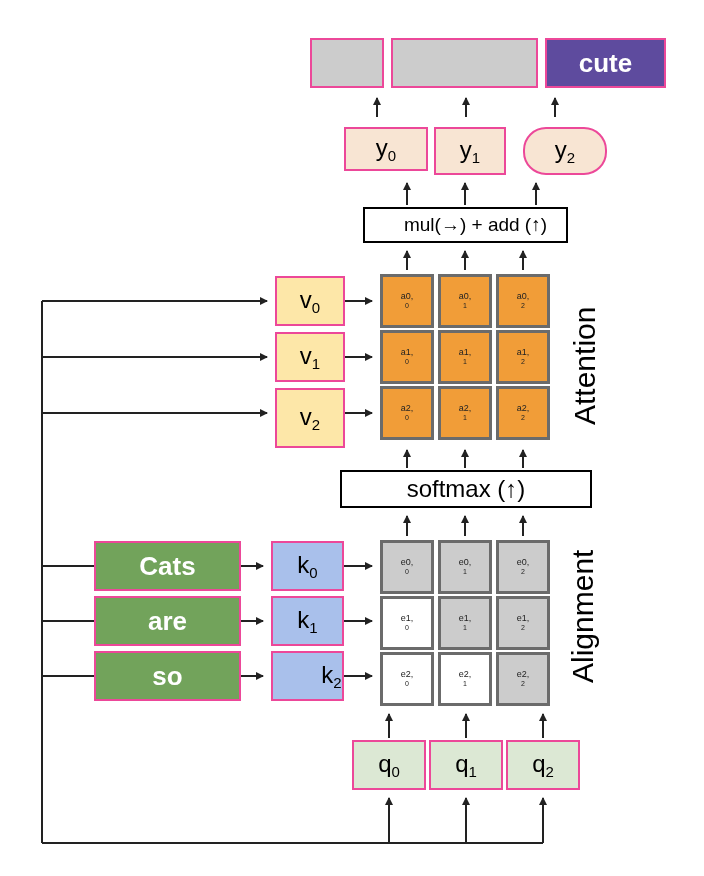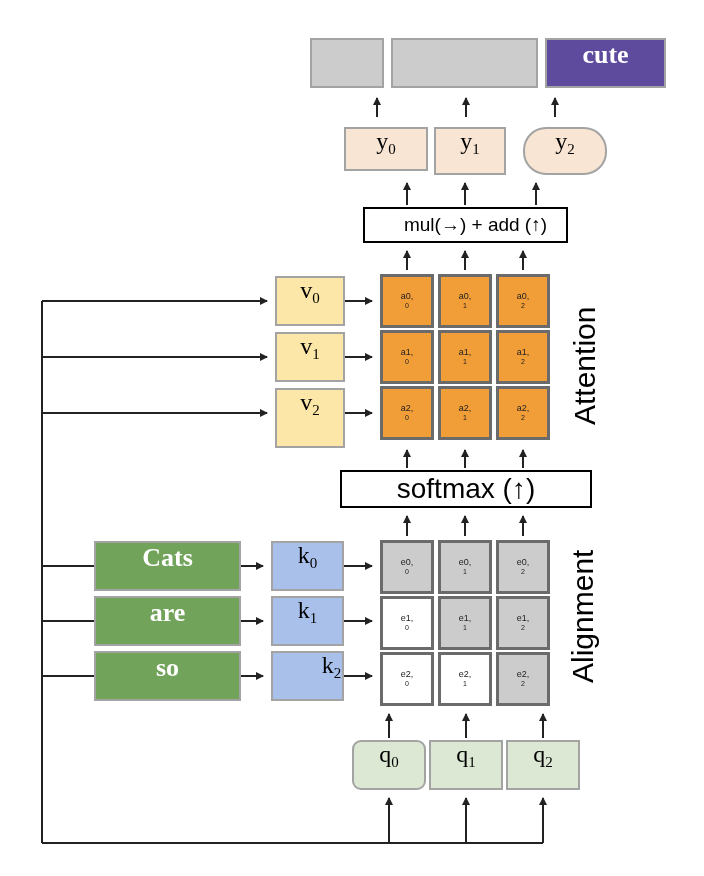--- a/index.html
+++ b/index.html
@@ -1,20 +1,20 @@
 <!DOCTYPE html>
 <html><head>
 <meta charset="utf-8">
 <style>
   html, body { margin:0; padding:0; background:#ffffff; }
   body { width:704px; height:876px; position:relative; overflow:hidden;
          font-family:"Liberation Sans", sans-serif; color:#000; }
   #diagram { position:absolute; left:0; top:0; }
-  .box { position:absolute; box-sizing:border-box; border:2px solid #a3a3a3;
-         display:flex; align-items:flex-start; justify-content:center;font-family:Liberation Serif, serif; }
+  .box { position:absolute; box-sizing:border-box; border:2px solid #ec4899;
+         display:flex; align-items:center; justify-content:center; }
   .lbl { font-size:24px; line-height:1; }
   .lbl sub { font-size:15px; vertical-align:-5px; }
   .word { color:#ffffff; font-weight:bold; font-size:26px; }
   .cell { position:absolute; box-sizing:border-box; border:3px solid #6b6b6b;
           display:flex; flex-direction:column; align-items:center; justify-content:center;
           font-size:7px; line-height:1.1; color:#222; }
   .cell .main { font-size:9px; }
   .op { position:absolute; box-sizing:border-box; border:2px solid #000; background:#fff;
         display:flex; align-items:center; justify-content:center; }
   .vlabel { position:absolute; font-size:30px; transform-origin:left top;
@@ -125,21 +125,21 @@
     </div>
     <div class="box" style="left: 275px; top: 276px; width: 70px; height: 50px; background: rgb(253, 231, 168);">
       <span class="lbl"><span>v</span><sub>0</sub></span>
     </div>
     <div class="box" style="left: 275px; top: 332px; width: 70px; height: 50px; background: rgb(253, 231, 168);">
       <span class="lbl"><span>v</span><sub>1</sub></span>
     </div>
     <div class="box" style="left: 275px; top: 388px; width: 70px; height: 60px; background: rgb(253, 231, 168);">
       <span class="lbl"><span>v</span><sub>2</sub></span>
     </div>
-    <div class="op" style="left: 340px; top: 470px; width: 252px; height: 38px; font-size: 28px;">softmax (↑)</div>
+    <div class="op" style="left: 340px; top: 470px; width: 252px; height: 38px; font-size: 24px;">softmax (↑)</div>
     <div class="cell" style="left: 380px; top: 540px; width: 54px; height: 54px; background: rgb(204, 204, 204);">
       <span class="main">e0,</span>
       <span>0</span>
     </div>
     <div class="cell" style="left: 438px; top: 540px; width: 54px; height: 54px; background: rgb(204, 204, 204);">
       <span class="main">e0,</span>
       <span>1</span>
     </div>
     <div class="cell" style="left: 496px; top: 540px; width: 54px; height: 54px; background: rgb(204, 204, 204);">
       <span class="main">e0,</span>
@@ -180,21 +180,21 @@
     </div>
     <div class="box" style="left: 271px; top: 596px; width: 73px; height: 50px; background: rgb(169, 192, 235);">
       <span class="lbl"><span>k</span><sub>1</sub></span>
     </div>
     <div class="box" style="left: 94px; top: 651px; width: 147px; height: 50px; background: rgb(114, 163, 91);">
       <span class="word">so</span>
     </div>
     <div class="box" style="left: 271px; top: 651px; width: 73px; height: 50px; background: rgb(169, 192, 235); padding-left: 48px;">
       <span class="lbl"><span>k</span><sub>2</sub></span>
     </div>
-    <div class="box" style="left: 352px; top: 740px; width: 74px; height: 50px; background: rgb(220, 232, 212); border-radius: 9px;">
+    <div class="box" style="left: 352px; top: 740px; width: 74px; height: 50px; background: rgb(220, 232, 212);">
       <span class="lbl"><span>q</span><sub>0</sub></span>
     </div>
     <div class="box" style="left: 429px; top: 740px; width: 74px; height: 50px; background: rgb(220, 232, 212);">
       <span class="lbl"><span>q</span><sub>1</sub></span>
     </div>
     <div class="box" style="left: 506px; top: 740px; width: 74px; height: 50px; background: rgb(220, 232, 212);">
       <span class="lbl"><span>q</span><sub>2</sub></span>
     </div>
   </div>
 

